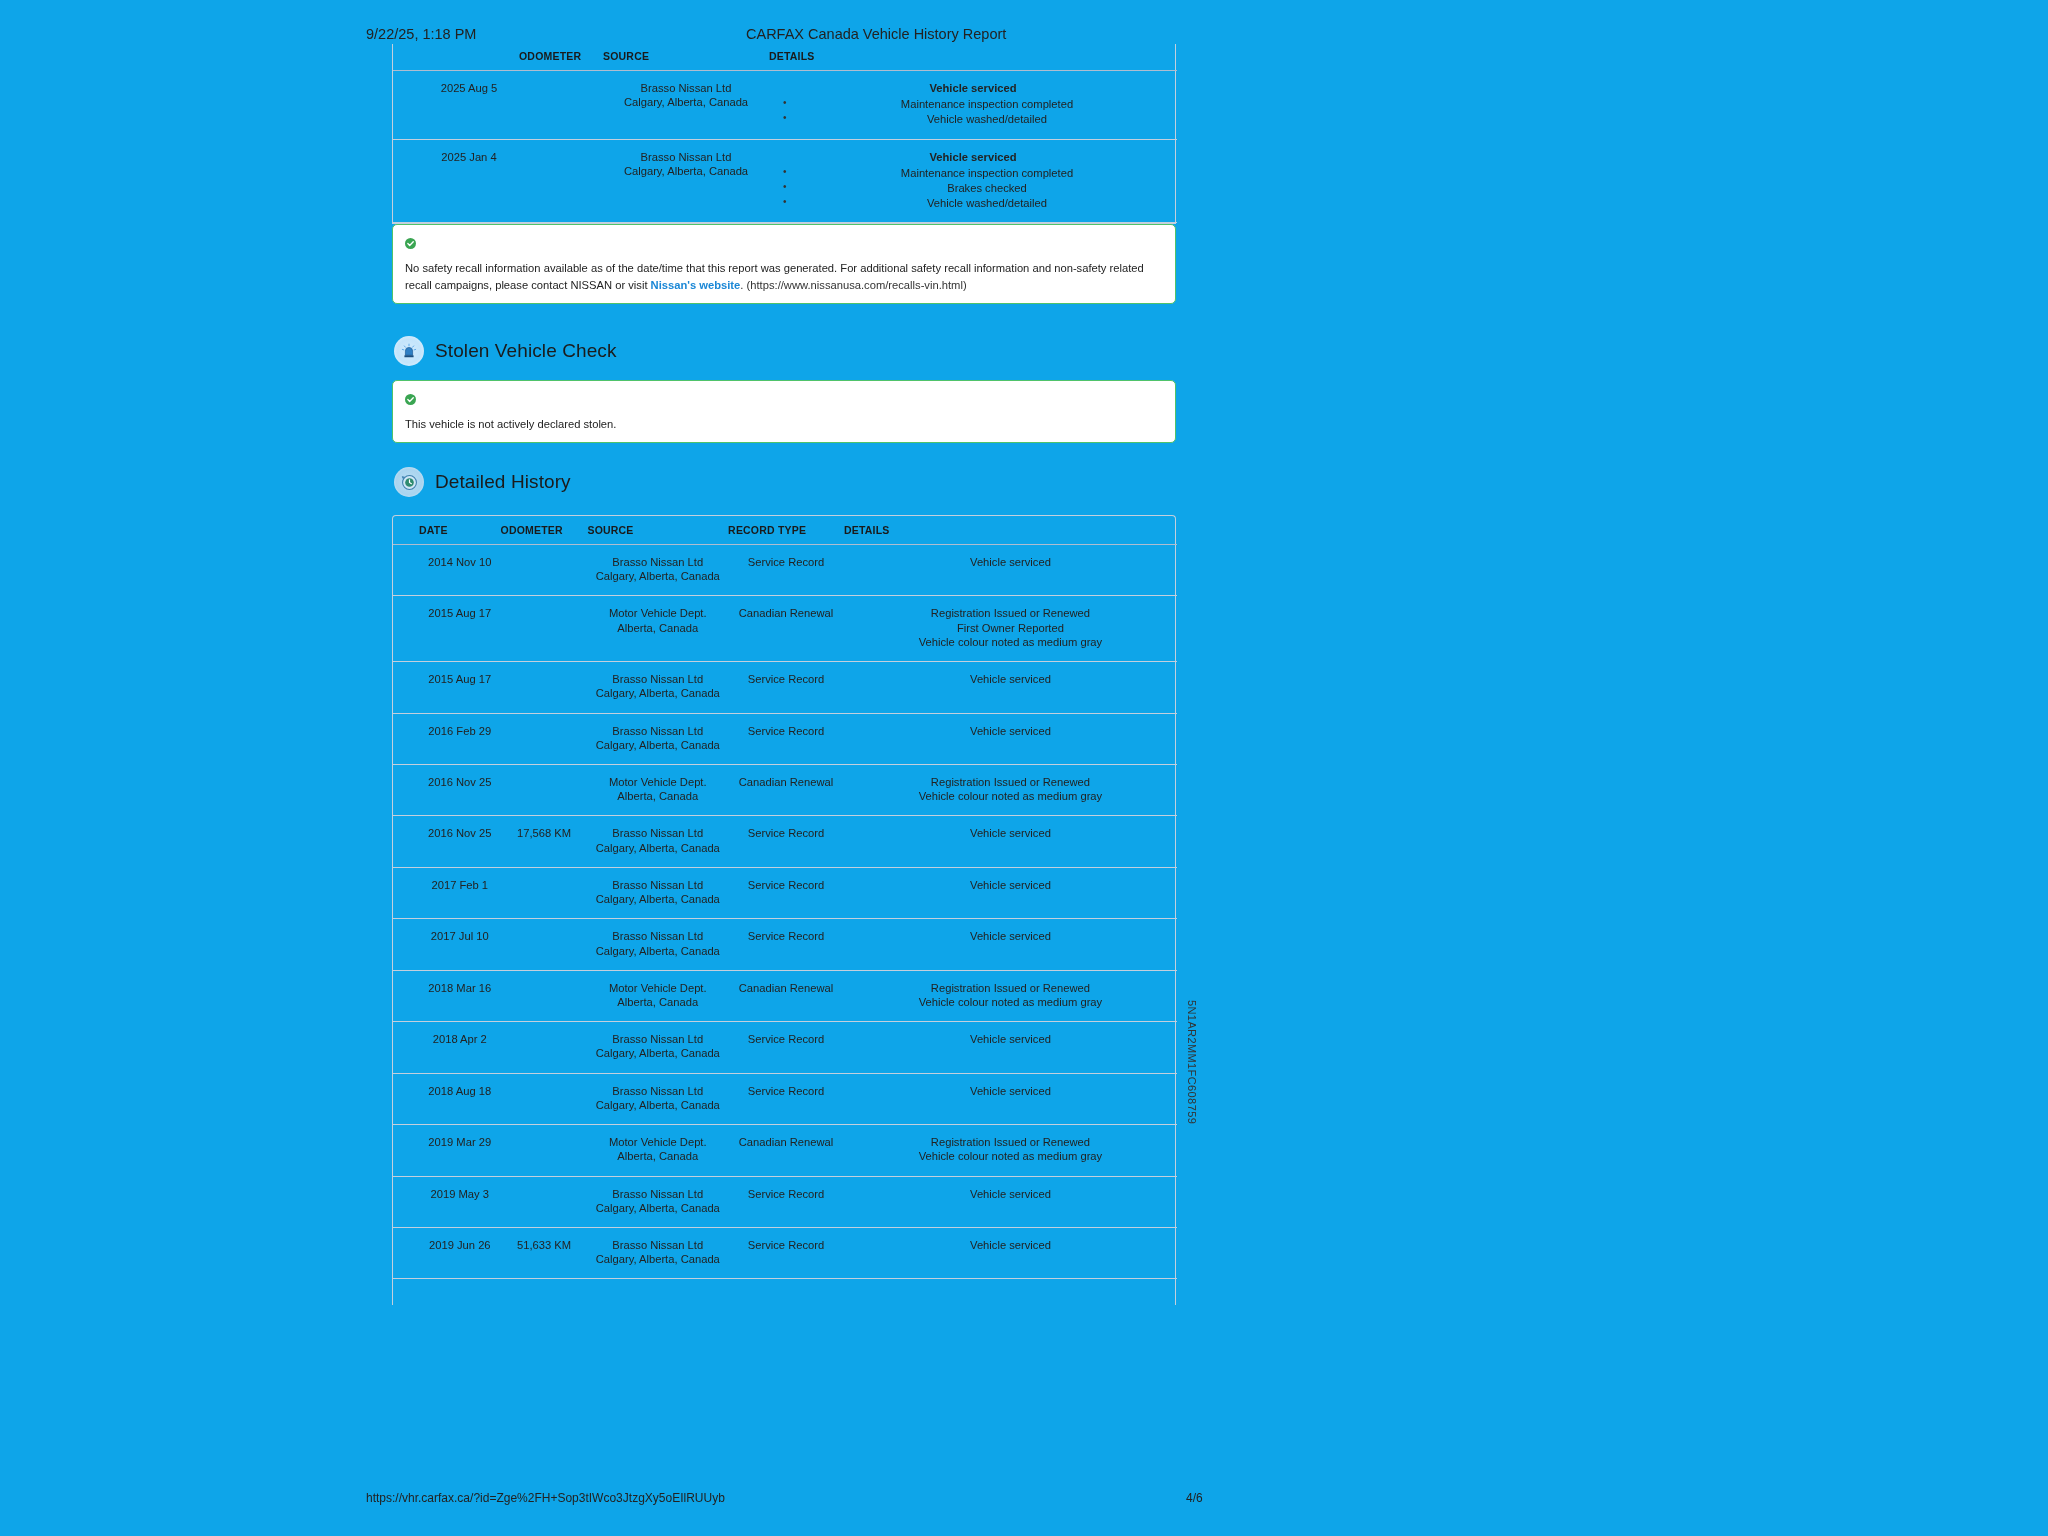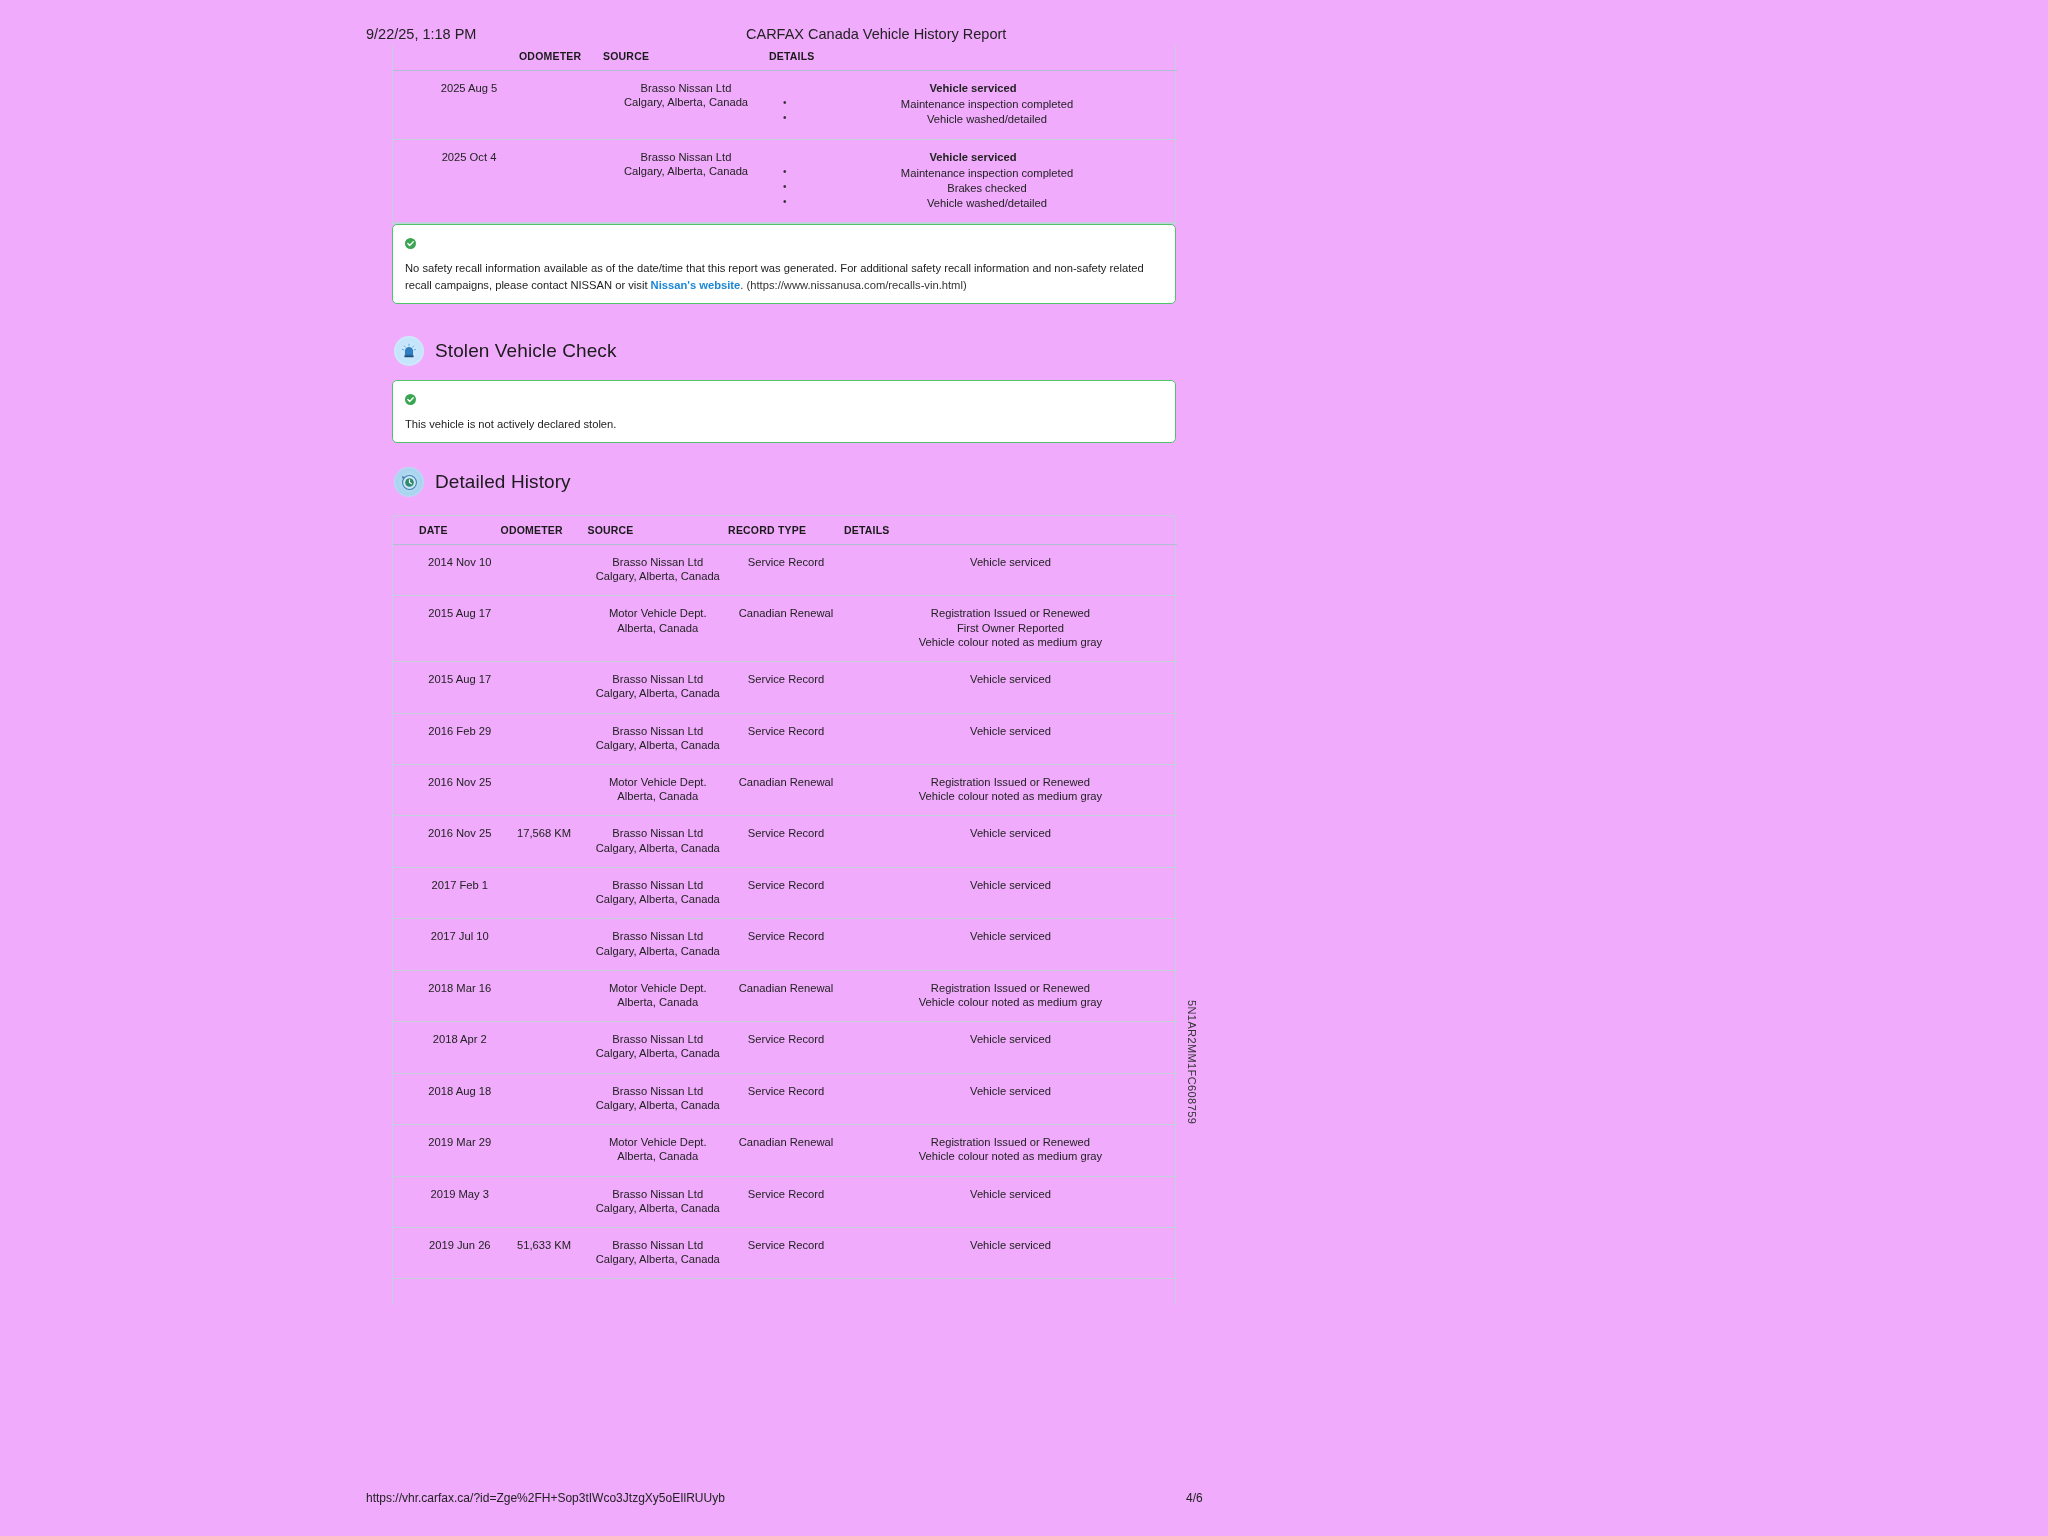--- a/index.html
+++ b/index.html
@@ -8,21 +8,21 @@
     width: 2048px; height: 1536px;
     background: #ffffff;
     font-family: "Liberation Sans", sans-serif;
     color: #222222;
     overflow: hidden;
   }
   .page {
     position: relative;
     width: 2048px;
     height: 1536px;
-    background: #f0abfc;
+    background: #0ea5e9;
   }
 
   
   .print-header {
     position: absolute;
     top: 26px; left: 0; right: 0;
     height: 20px;
     font-size: 14.5px;
     color: #222;
   }
@@ -213,21 +213,21 @@
               </td>
               <td class="c-det">
                 <div class="detail-title">Vehicle serviced</div>
                 <ul class="bullets">
                   <li>Maintenance inspection completed</li>
                   <li>Vehicle washed/detailed</li>
                 </ul>
               </td>
             </tr>
             <tr>
-              <td class="c-date">2025 Oct 4</td>
+              <td class="c-date">2025 Jan 4</td>
               <td class="c-odo"></td>
               <td class="c-src">
                 <span class="line2">Brasso Nissan Ltd</span>
                 <span class="line2">Calgary, Alberta, Canada</span>
               </td>
               <td class="c-det">
                 <div class="detail-title">Vehicle serviced</div>
                 <ul class="bullets">
                   <li>Maintenance inspection completed</li>
                   <li>Brakes checked</li>

